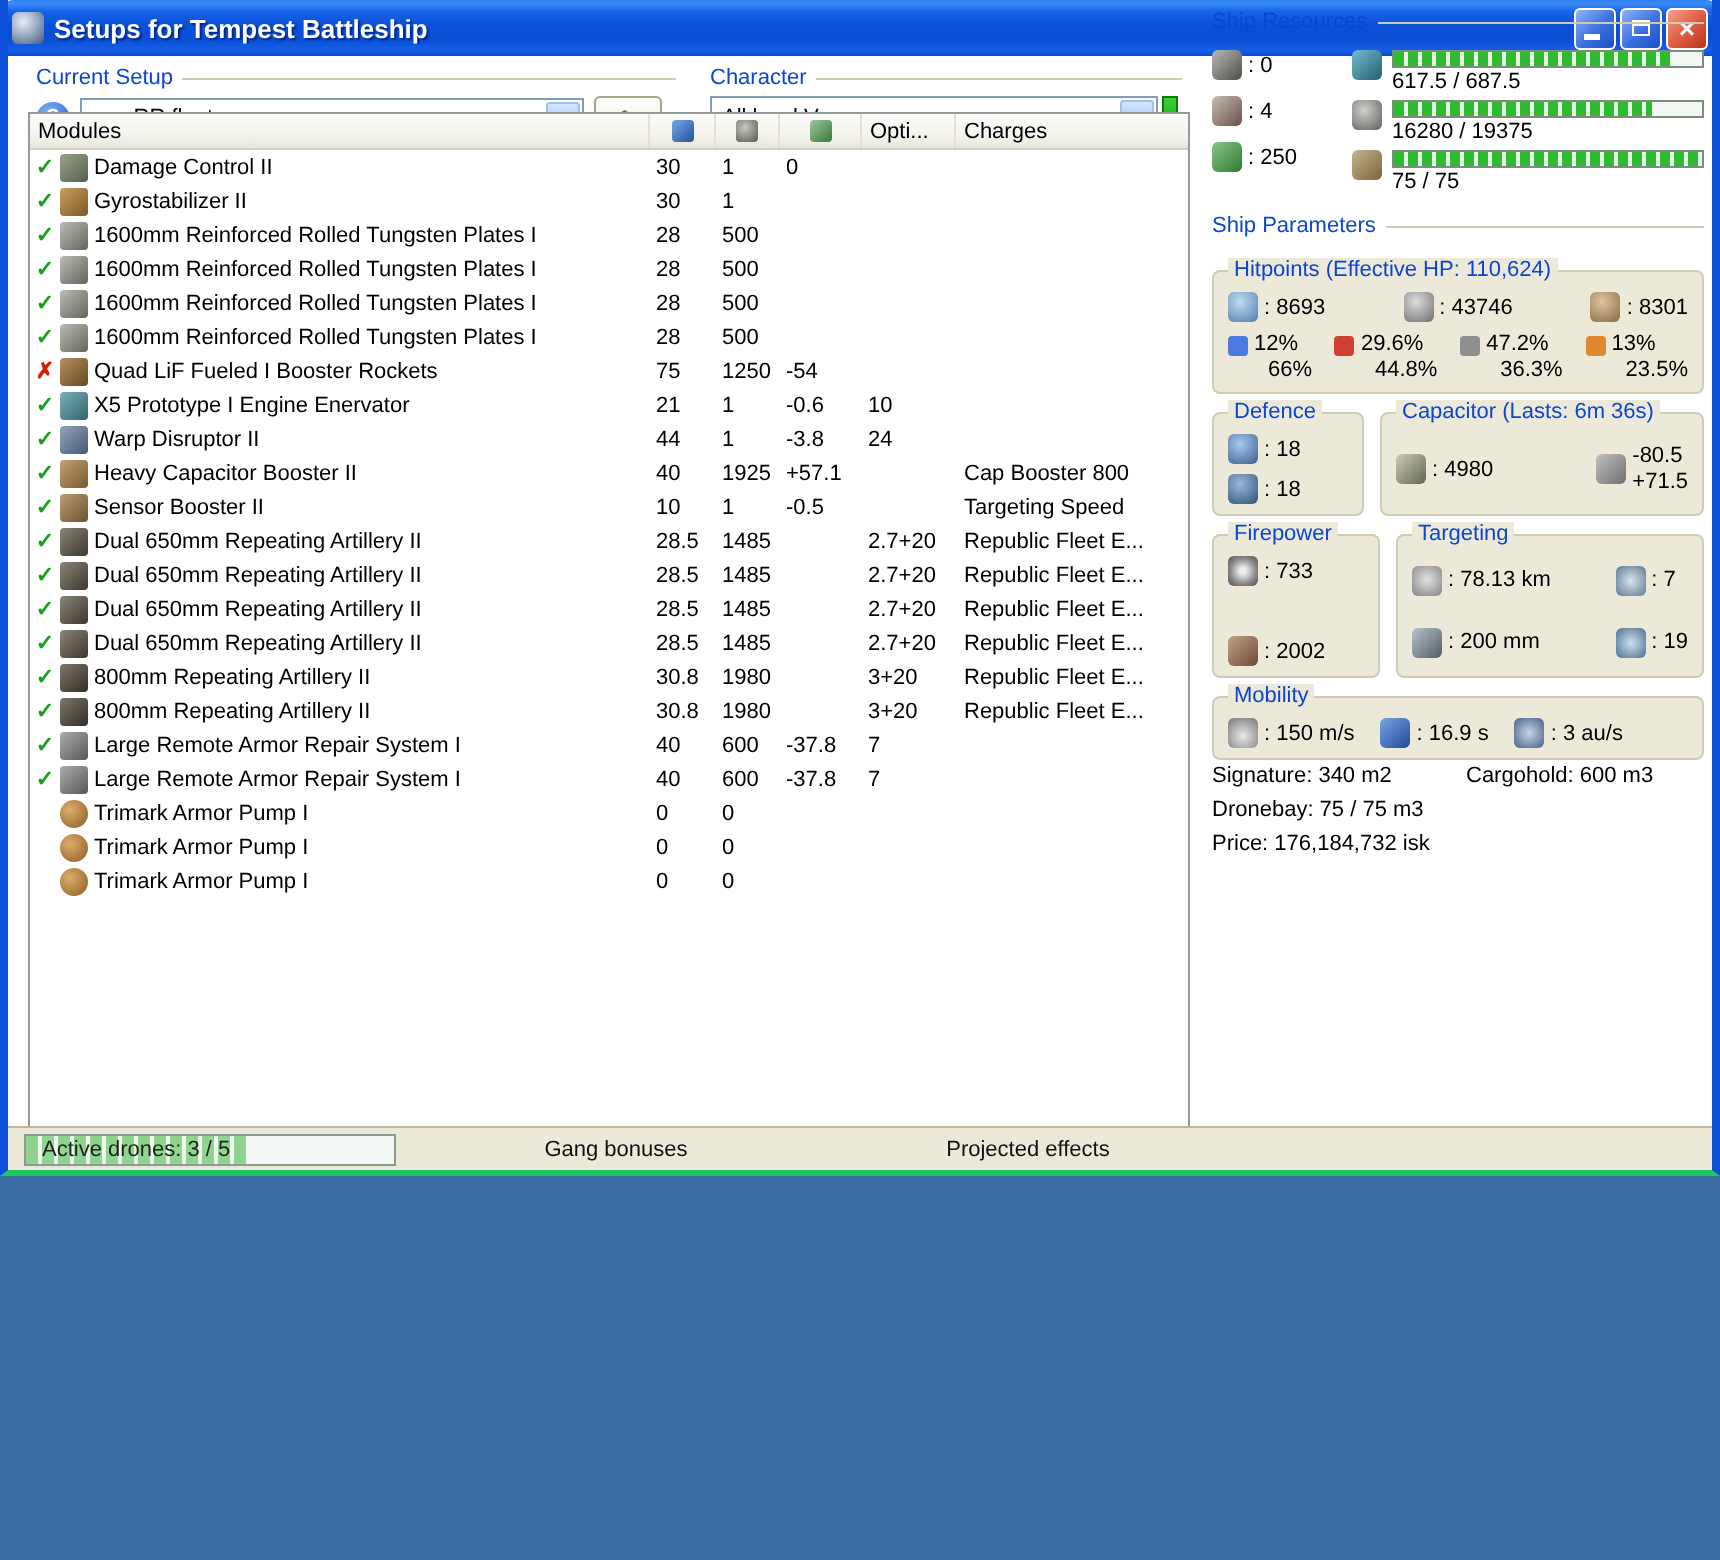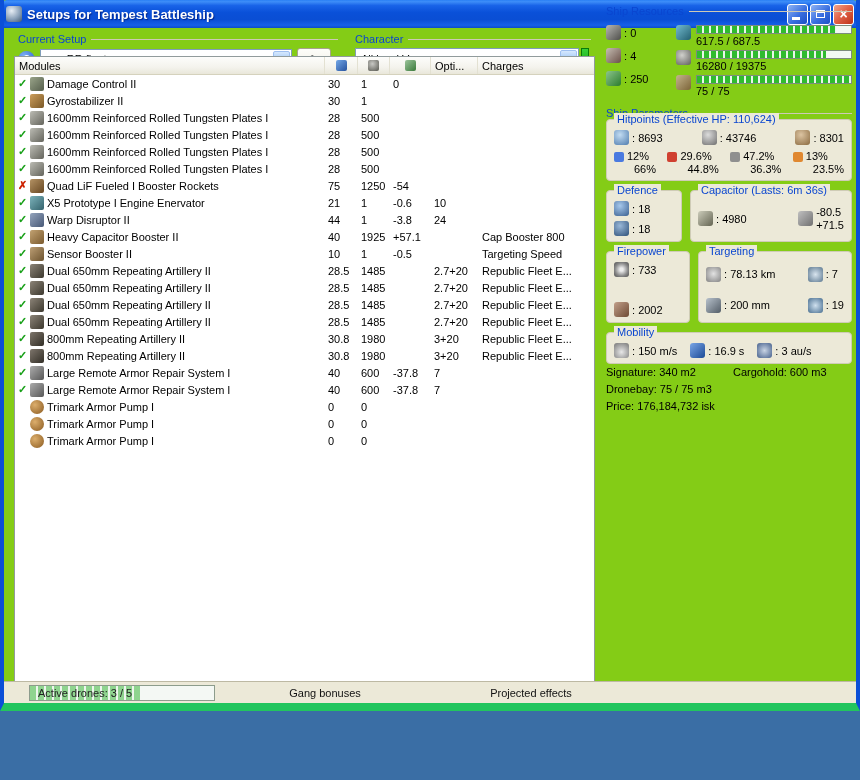--- a/index.html
+++ b/index.html
@@ -1,18 +1,18 @@
 <!DOCTYPE html>
 <html><head>
 <meta charset="utf-8">
 <style>
   *{box-sizing:border-box;margin:0;padding:0}
   html,body{width:860px;height:780px}
   body{font-family:"Liberation Sans",sans-serif;font-size:11px;color:#000;background:#3a6ea5}
-  .window{position:relative;width:860px;height:711px;background:#84cc16;border-left:4px solid #0b4fd7;border-right:4px solid #0b4fd7;border-bottom:8px solid #22c55e;overflow:hidden}
+  .window{position:relative;width:860px;height:588px;background:#ffffff;border-left:4px solid #0b4fd7;border-right:4px solid #0b4fd7;border-bottom:3px solid #22c55e;overflow:hidden}
   
   .titlebar{position:absolute;top:0;left:-4px;right:-4px;height:28px;display:flex;align-items:center;padding:0 6px;border-radius:7px 7px 0 0;
     background:linear-gradient(180deg,#2a80f5 0%,#3d8df8 6%,#1863e8 20%,#0a50d8 45%,#0a4ed4 70%,#1560e8 90%,#0b4bca 100%)}
   .app-icon{width:16px;height:16px;border-radius:3px;margin-right:5px;background:radial-gradient(circle at 35% 30%,#e8eef5,#8aa0b8 55%,#41586e)}
   .title-text{flex:1;color:#fff;font-weight:bold;font-size:13px;text-shadow:1px 1px 1px #00268c;white-space:nowrap;overflow:hidden}
   .tb-btn{width:21px;height:21px;margin-left:2px;border-radius:3px;border:1px solid #fff;display:flex;align-items:center;justify-content:center;color:#fff;position:relative}
   .btn-min,.btn-max{background:linear-gradient(135deg,#8fb4f4,#3a6fe0 55%,#1c50c4)}
   .btn-close{background:linear-gradient(135deg,#f0a58c,#e2644a 45%,#bd3217);font-size:14px;font-weight:bold;line-height:1}
   .glyph-min{position:absolute;left:4px;bottom:4px;width:8px;height:3px;background:#fff}
   .glyph-max{width:9px;height:8px;border:1px solid #fff;border-top:3px solid #fff}
@@ -67,21 +67,21 @@
   .res-left{display:flex;flex-direction:column;gap:8px;width:62px}
   .res-right{flex:1;display:flex;flex-direction:column;gap:3px}
   .res-bar-row{display:flex;gap:5px;align-items:flex-start}
   .barwrap{flex:1}
   .bar{height:9px;border:1px solid #7c8c7c;background:#f2f8f2;position:relative;overflow:hidden}
   .bar .fill{position:absolute;top:0;bottom:0;left:0;background:repeating-linear-gradient(90deg,#2fbb2f 0 5px,#eaf6ea 5px 7px)}
   .bar-text{margin-top:1px}
   
   .gb{position:relative;border:1px solid #cfccb6;border-radius:4px;padding:10px 7px 5px;background:#ece9d8}
   .gb-label{position:absolute;top:-7px;left:7px;background:#ece9d8;padding:0 3px;color:#0a46d0;white-space:nowrap}
-  .params{display:flex;flex-direction:column;gap:9px;margin-top:0}
+  .params{display:flex;flex-direction:column;gap:9px;margin-top:16px}
   .hp-row1{display:flex;justify-content:space-between}
   .hp-row2{display:flex;justify-content:space-between;margin-top:5px}
   .resist{display:flex;gap:3px;align-items:flex-start}
   .r-ico{width:10px;height:10px;border-radius:2px;margin-top:2px;flex:none}
   .k-em{background:#4a7ae0}.k-therm{background:#d04030}.k-kin{background:#8f8f8f}.k-exp{background:#e08830}
   .r-col{display:flex;flex-direction:column;line-height:1.15}
   .r-col .b{padding-left:7px}
   .row2{display:flex;gap:8px}
   .gb-def{width:76px;display:flex;flex-direction:column;gap:5px}
   .gb-cap{flex:1;display:flex;justify-content:space-between;align-items:center}
@@ -120,21 +120,21 @@
   .k-gun{background:linear-gradient(135deg,#8c8478,#3c382e)}
   .k-gun2{background:linear-gradient(135deg,#7e766c,#322e26)}
   .k-rr{background:linear-gradient(135deg,#acacac,#585858)}
   .k-rig{background:radial-gradient(circle at 35% 35%,#dcae6c,#8a5a20);border-radius:50%}
   
   .drones-panel{position:absolute;left:10px;top:688px;width:581px;height:36px;background:#fff;border:1px solid #919b9c;padding:4px 6px}
   .drone-row{display:flex;align-items:center;gap:5px;height:15px}
   .cb{width:13px;height:13px;border:1px solid #5a7a9a;background:#fff;display:flex;align-items:center;justify-content:center;color:#21a121;font-weight:bold;font-size:12px;line-height:1}
   .cb.k-checked::before{content:"\2713"}
   
-  .statusbar{position:absolute;left:0;right:0;bottom:0;height:22px;border-top:1px solid #bdb9a3;background:#ece9d8;display:flex;align-items:center;padding:0 25px;gap:6px}
+  .statusbar{position:absolute;left:0;right:0;bottom:0;height:22px;border-top:1px solid #bdb9a3;background:#ece9d8;display:flex;align-items:center;padding:0 8px;gap:6px}
   .sb-progress{width:186px;height:16px;border:1px solid #8c9c8c;background:#f4f8f4;position:relative}
   .sb-progress .fill{position:absolute;top:0;bottom:0;left:0;background:repeating-linear-gradient(90deg,#8fd48f 0 6px,#eef6ee 6px 8px)}
   .sb-progress .txt{position:absolute;inset:0;display:flex;align-items:center;padding-left:8px;color:#222}
   .sb-panel{height:18px;display:flex;align-items:center;justify-content:center;color:#111}
   .sb-gang{width:208px}.sb-proj{width:192px}
 </style>
 </head>
 <body>
 
 <div class="window">

